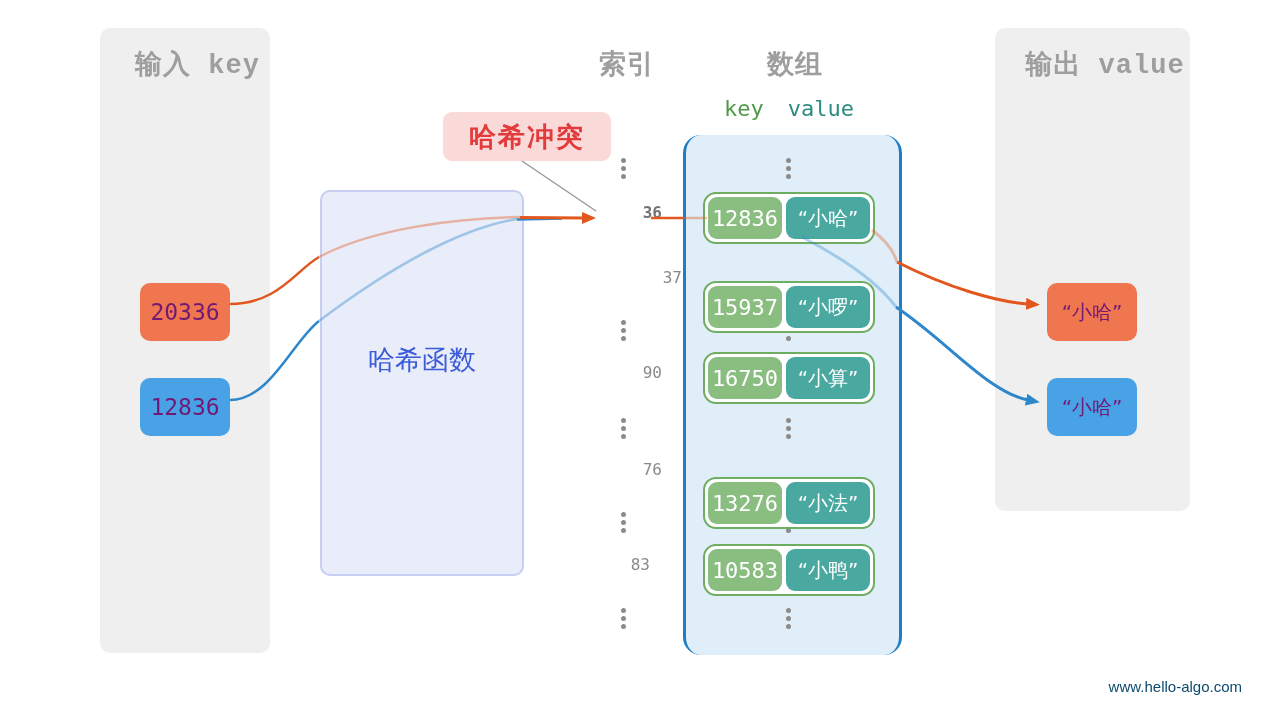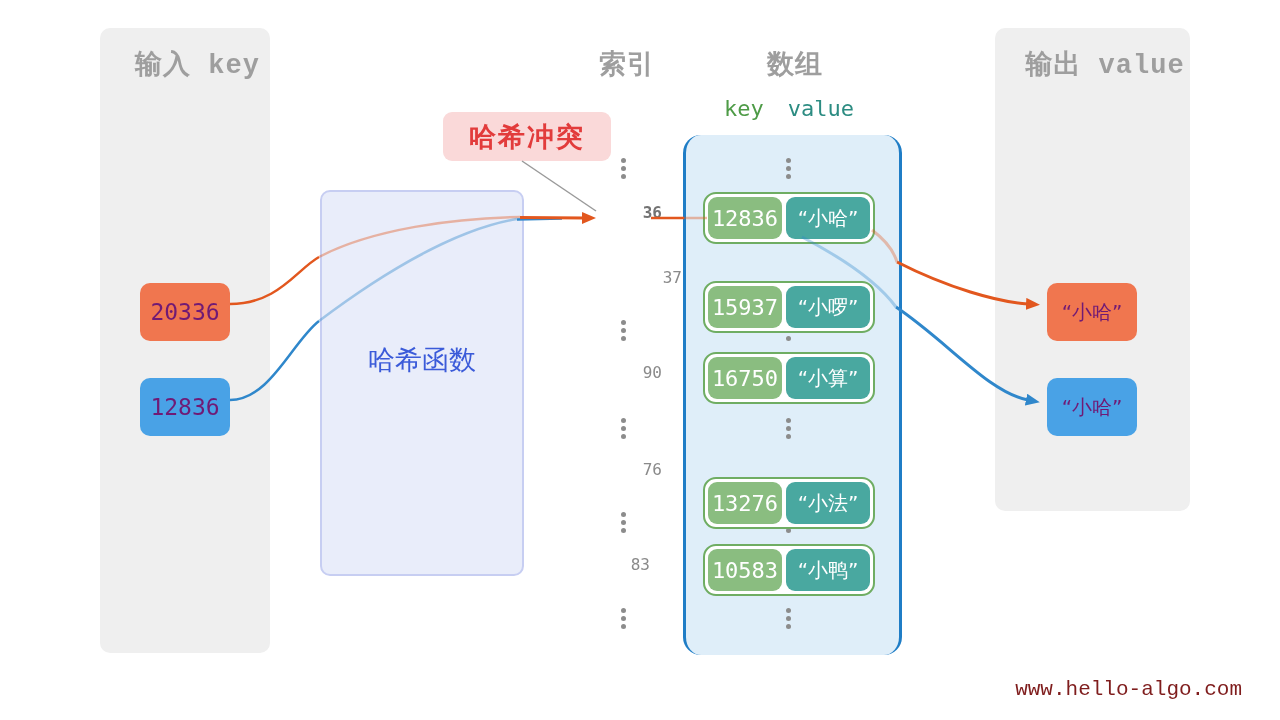--- a/index.html
+++ b/index.html
@@ -48,21 +48,21 @@
             font-size:20px;display:flex;align-items:center;justify-content:center;}
 
   
   .chip{width:90px;height:58px;border-radius:10px;color:#701a75;
         display:flex;align-items:center;justify-content:center;
         font-family:"DejaVu Sans Mono",monospace;font-size:23px;}
   .chip.orange{background:#f0764f;}
   .chip.blue{background:#49a2e6;}
   .chip.cjk{font-size:20px;font-family:"DejaVu Sans","Liberation Sans",sans-serif;}
 
-  .watermark{font-family:Liberation Mono, monospace;font-size:21px;color:#7f1d1d;}
+  .watermark{font-family:Liberation Sans, sans-serif;font-size:15px;color:#0c4a6e;}
 
   svg.curves{position:absolute;left:0;top:0;z-index:6;pointer-events:none;}
 </style>
 </head>
 <body>
 
 <div class="canvas">
 
   <div class="abs side-panel" style="left:100px;top:28px;width:170px;height:625px;">
     <div class="panel-title">输入 key</div>

